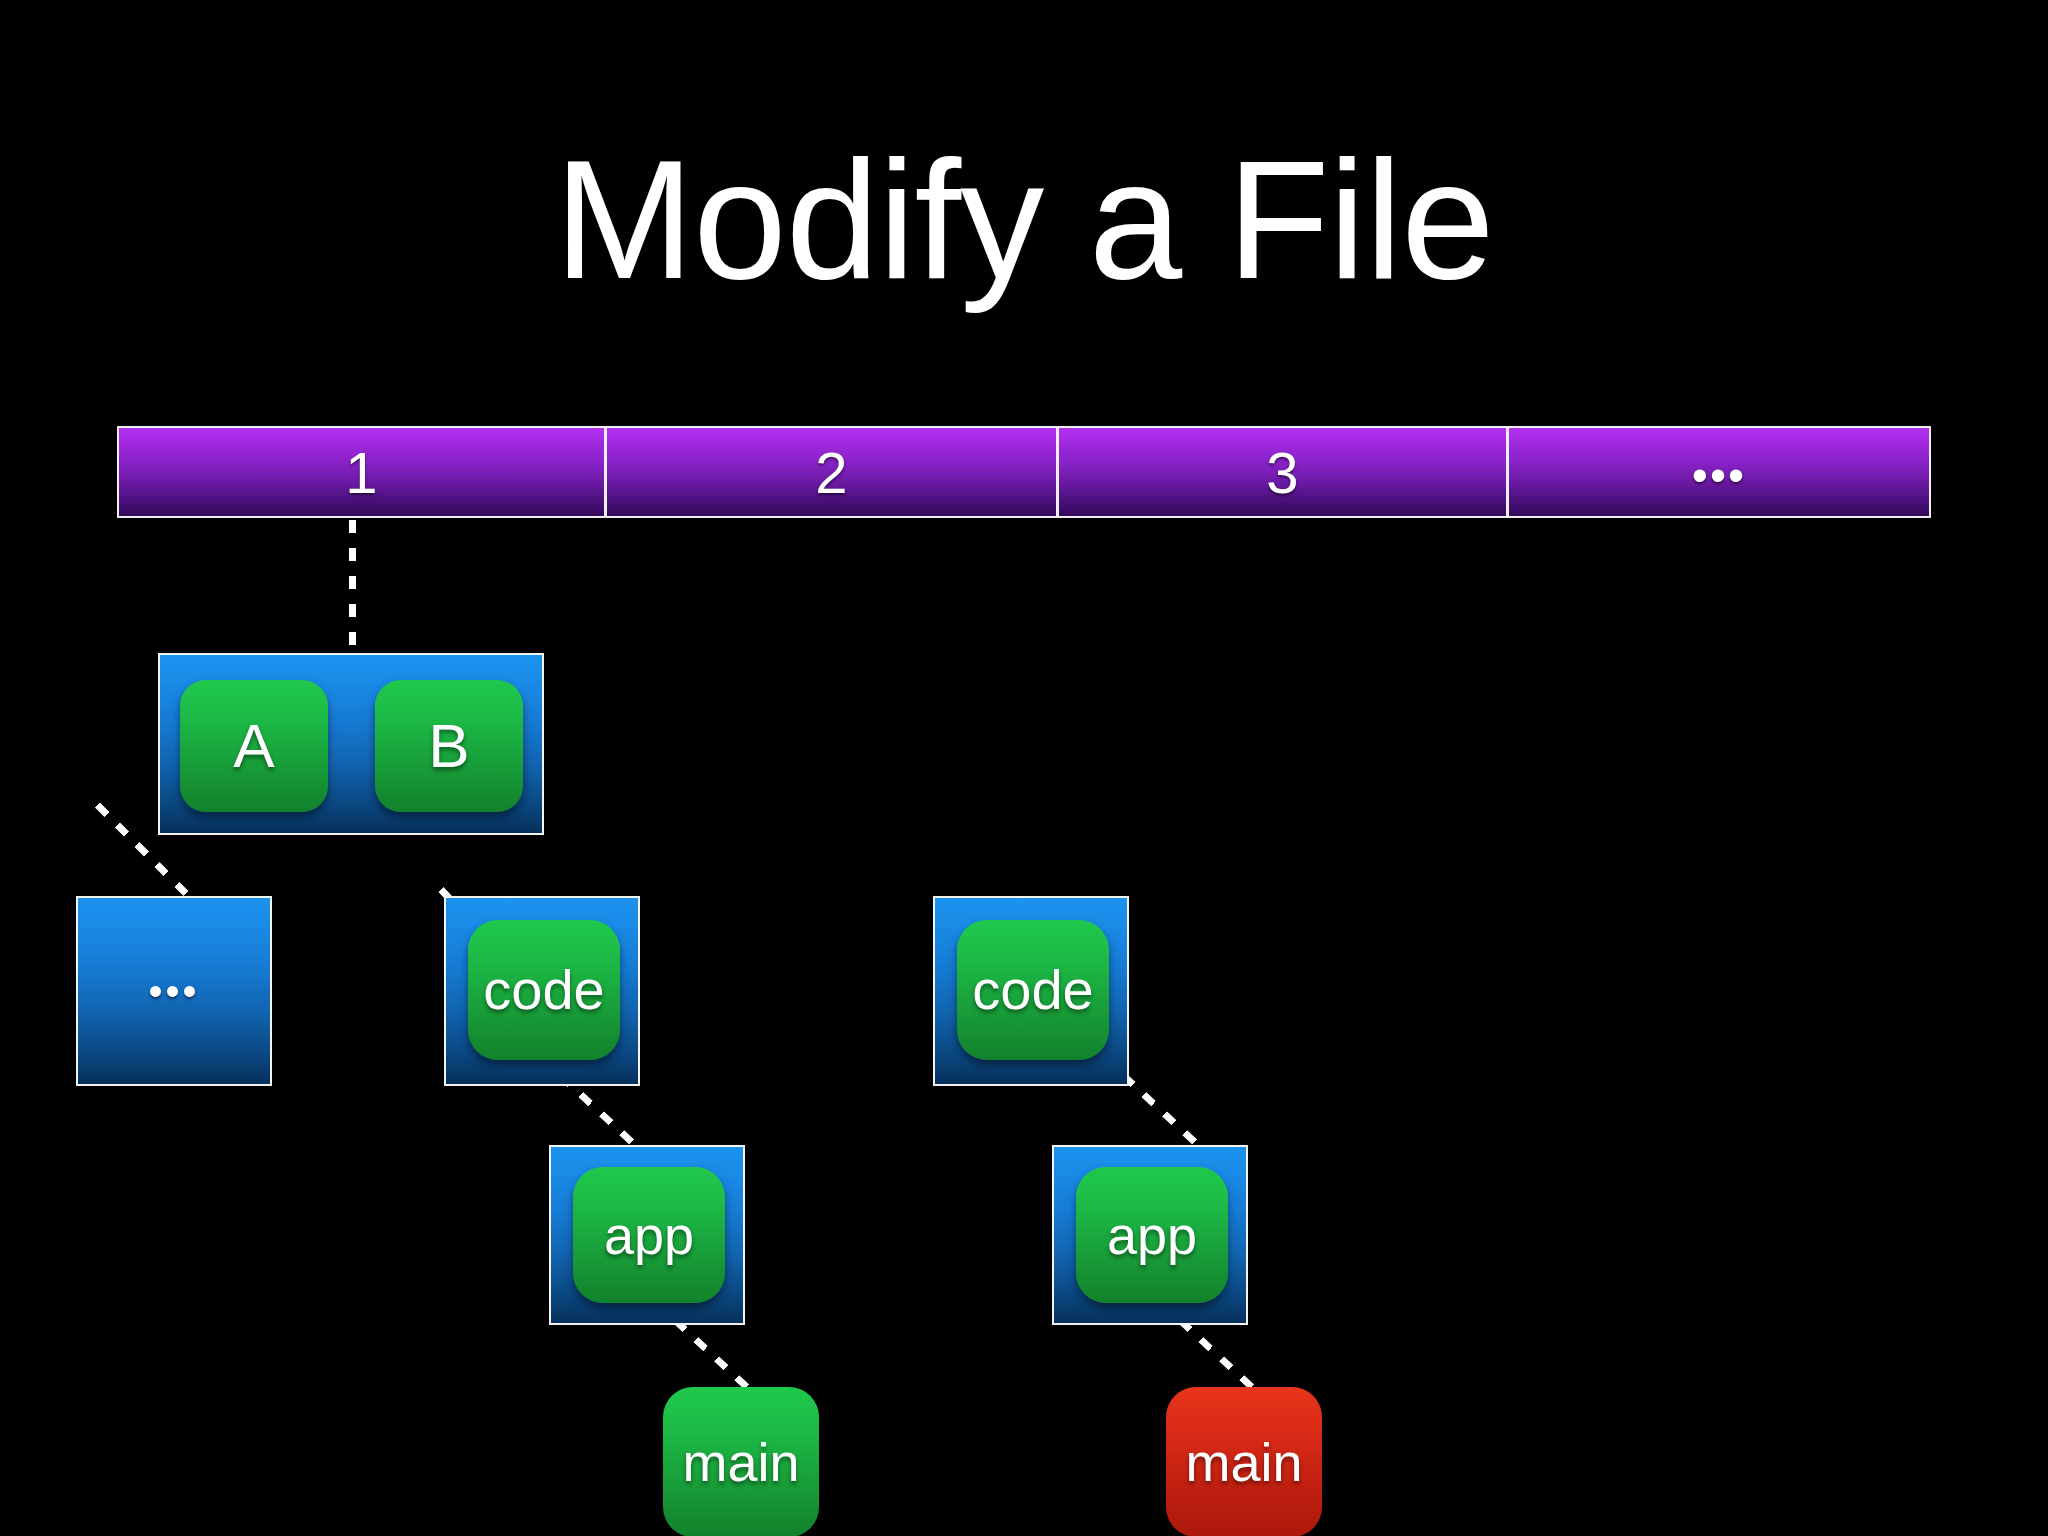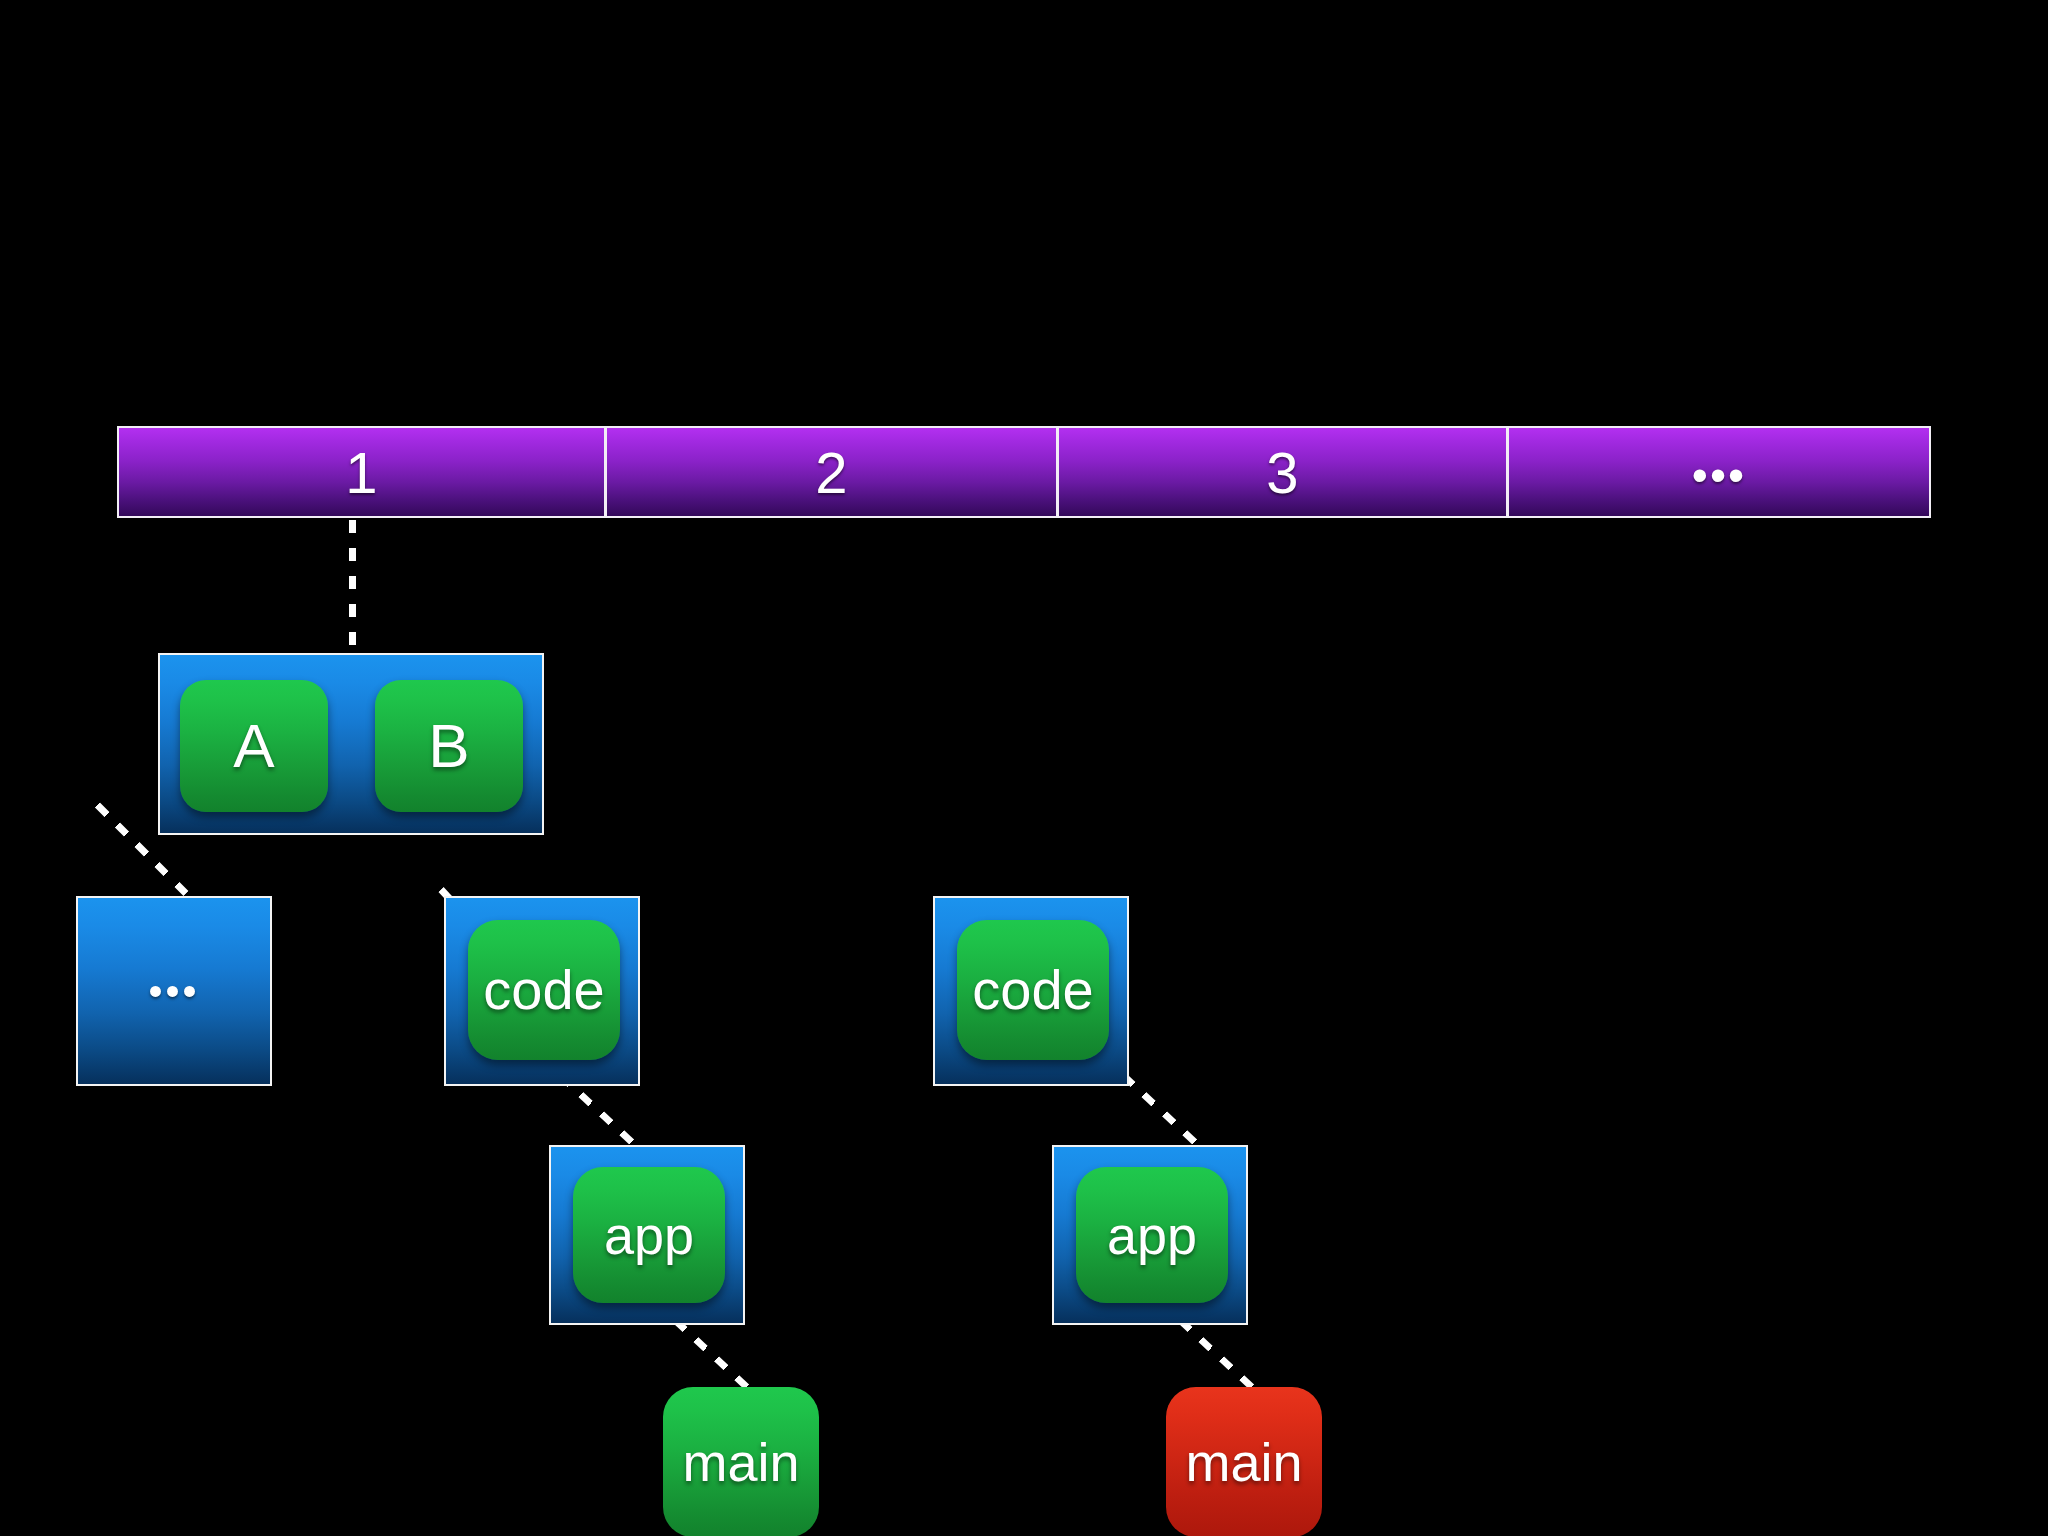--- a/index.html
+++ b/index.html
@@ -147,20 +147,21 @@
         to bottom,
         #ffffff 0px, #ffffff 13px,
         rgba(0,0,0,0) 13px, rgba(0,0,0,0) 28px);
   }
 </style>
 </head>
 <body>
 
 <div id="slide">
 
+  <div class="slide-title">Modify a File</div>
 
   <div class="commit-bar">
     <div class="commit-cell w1">1</div>
     <div class="commit-cell w2">2</div>
     <div class="commit-cell w3">3</div>
     <div class="commit-cell w4 ellipsis">•••</div>
   </div>
 
   <div class="dash vert" style="left:349px; top:520px; height:134px;"></div>
 

